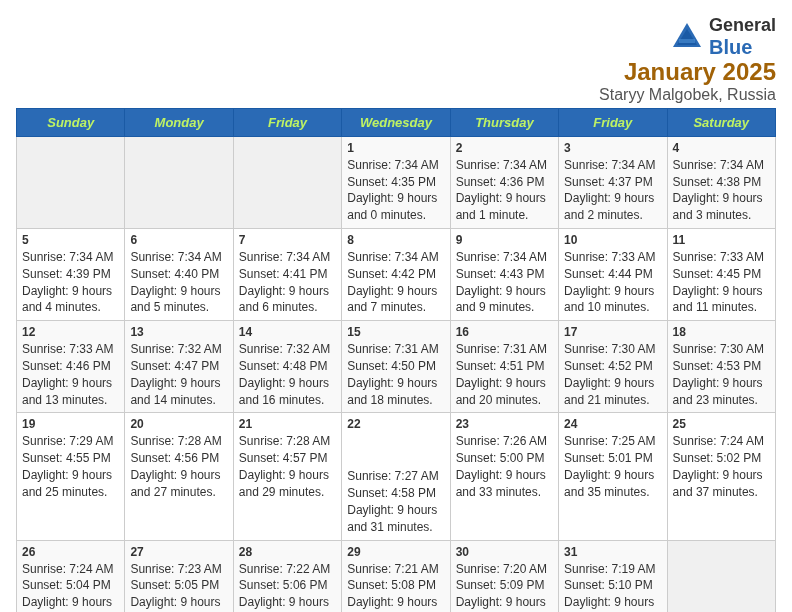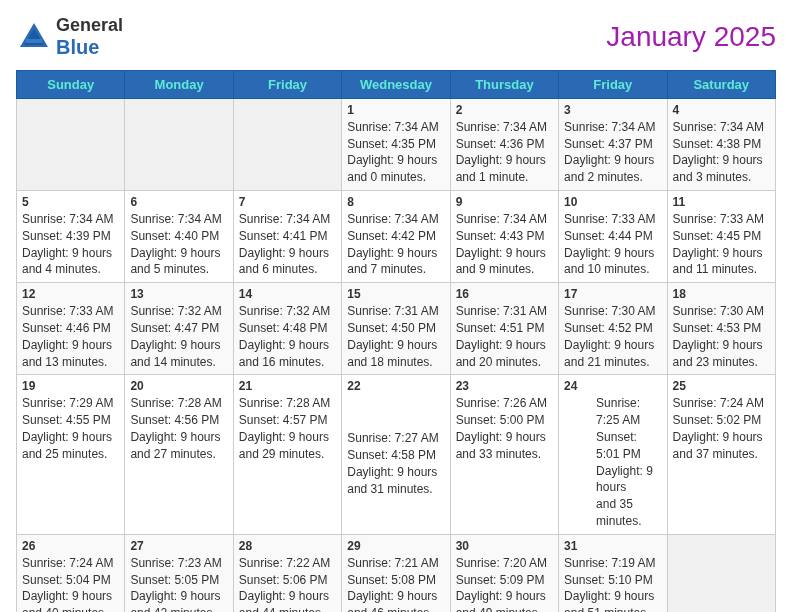--- a/index.html
+++ b/index.html
@@ -6,22 +6,23 @@
     body {
       font-family: Arial, sans-serif;
       background: #fff;
       width: 792px;
       min-height: 612px;
       padding: 16px;
     }
     .header {
       display: flex;
       justify-content: space-between;
-      align-items: center;
-      margin-bottom: 12px;
+      align-items: flex-end;
+      margin-bottom: 4px;
+      flex-direction: column;
     }
     .logo {
       display: flex;
       align-items: center;
       gap: 4px;
     }
     .logo-text {
       display: flex;
       flex-direction: column;
       line-height: 1.1;
@@ -37,39 +38,40 @@
       color: #2a6ab5;
     }
     .logo-icon {
       width: 36px;
       height: 36px;
     }
     .title-block {
       text-align: right;
     }
     .title-month {
-      font-size: 28px;
-      font-weight: normal;
-      color: #a21caf;
+      font-size: 24px;
+      font-weight: bold;
+      color: #a16207;
     }
     .title-location {
       font-size: 16px;
       color: #555;
     }
     .calendar {
       width: 100%;
       border-collapse: collapse;
     }
     .calendar th {
       background-color: #2a6ab5;
-      color: #5eead4;
+      color: #bef264;
       text-align: center;
       padding: 6px 4px;
       font-size: 13px;
       border: 1px solid #1a5aa5;
+      font-style: italic;
     }
     .calendar td {
       border: 1px solid #ccc;
       vertical-align: top;
       padding: 4px 5px;
       width: calc(100% / 7);
       min-height: 80px;
       font-size: 10.5px;
       color: #333;
       background: #fff;
@@ -105,20 +107,21 @@
       <polygon points="18,10 28,26 8,26" fill="#1a5aa5"></polygon>
       <rect x="10" y="20" width="16" height="4" fill="#5599dd" opacity="0.5"></rect>
     </svg>
     <div class="logo-text">
       <span class="logo-general">General</span>
       <span class="logo-blue">Blue</span>
     </div>
   </div>
   <div class="title-block">
     <div class="title-month">January 2025</div>
+    <div class="title-location">Staryy Malgobek, Russia</div>
   </div>
 </div>
 
 <table class="calendar">
   <thead>
     <tr>
     <th>Sunday</th>
         <th>Monday</th>
         <th>Friday</th>
         <th>Wednesday</th>
@@ -294,21 +297,21 @@
         </td>
         <td>
           <span class="day-number">23</span>
           <div class="day-info" style="white-space: pre-line;">Sunrise: 7:26 AM
 Sunset: 5:00 PM
 Daylight: 9 hours
 and 33 minutes.</div>
         </td>
         <td>
           <span class="day-number">24</span>
-          <div class="day-info" style="white-space: pre-line; margin-left: 32px;">Sunrise: 7:25 AM
+          <div class="day-info" style="white-space: pre-line;">Sunrise: 7:25 AM
 Sunset: 5:01 PM
 Daylight: 9 hours
 and 35 minutes.</div>
         </td>
         <td>
           <span class="day-number">25</span>
           <div class="day-info" style="white-space: pre-line;">Sunrise: 7:24 AM
 Sunset: 5:02 PM
 Daylight: 9 hours
 and 37 minutes.</div>

